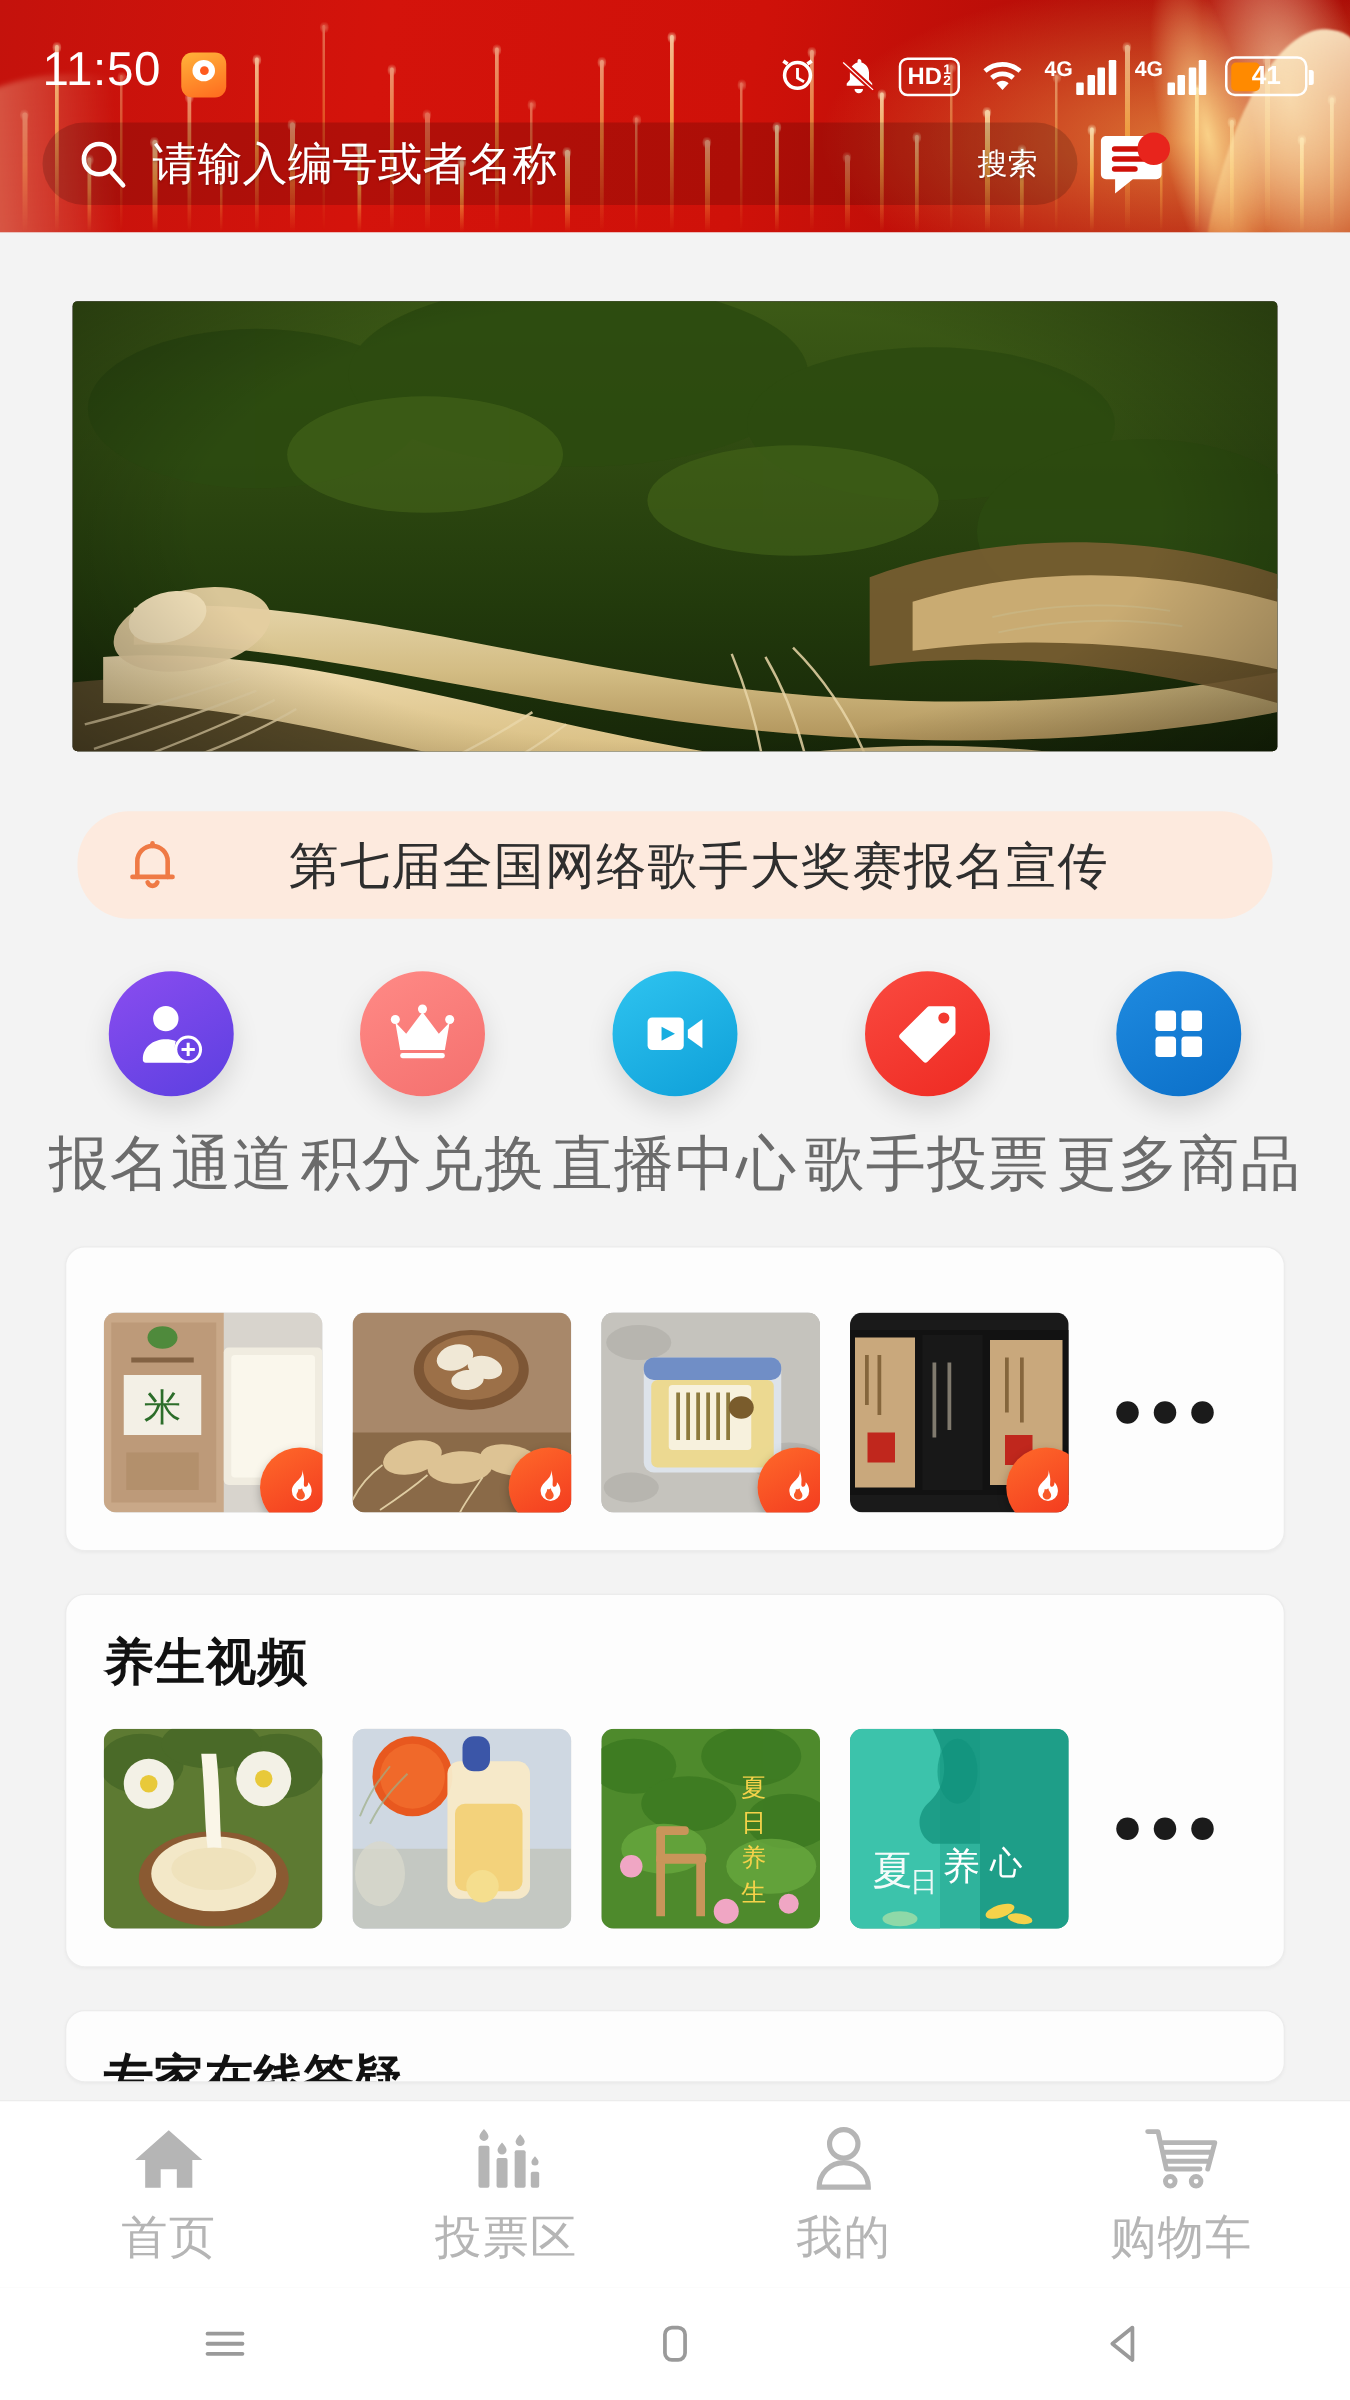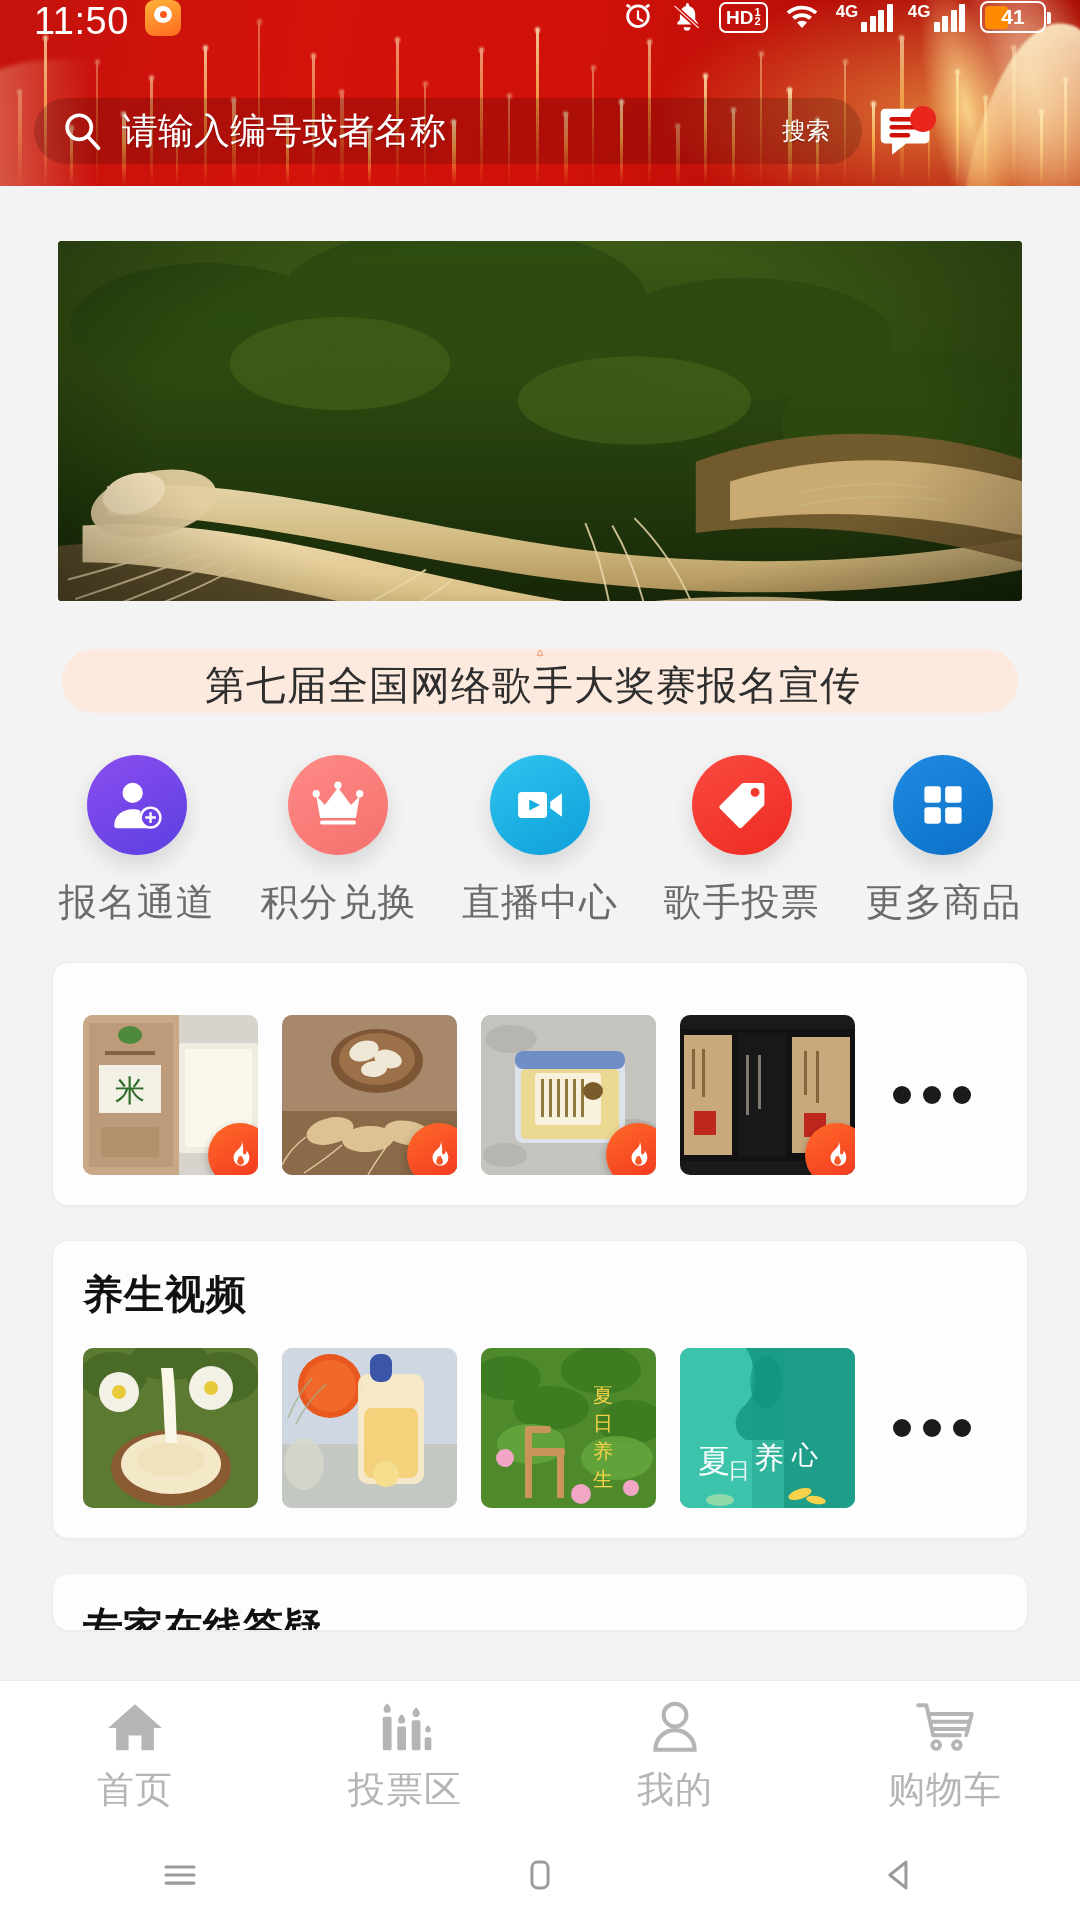--- a/index.html
+++ b/index.html
@@ -41,21 +41,21 @@
   }
   .hdr-leftswirl{
     position:absolute; left:-70px; top:60px; width:230px; height:150px;
     background:linear-gradient(95deg,rgba(255,235,190,.55),rgba(255,170,60,0) 70%);
     border-radius:50%; filter:blur(2px); transform:rotate(-8deg);
   }
 
   
   .statusbar {
     position:absolute; left:0; top:0; width:1080px; height:78px;
-    display:flex; align-items:flex-start; padding:0 34px; color:#fff; z-index:5;
+    display:flex; align-items:flex-end; padding:0 34px; color:#fff; z-index:5;
   }
   .sb-time { font-size:38px; letter-spacing:.5px; font-weight:400; }
   .sb-appicon {
     width:36px; height:36px; margin-left:16px; border-radius:9px;
     background:linear-gradient(160deg,#ffb33a,#ff6a1e);
     position:relative; overflow:hidden; flex:none;
   }
   .sb-appicon::before{
     content:""; position:absolute; left:9px; top:6px; width:18px; height:17px;
     border-radius:50%; background:#fff;
@@ -117,35 +117,35 @@
     position:absolute; left:0; top:186px; width:1080px; height:1494px;
     background:#f3f3f3; overflow:hidden;
   }
   .banner{
     margin:55px 58px 0 58px; height:360px; border-radius:4px; overflow:hidden; position:relative;
     background:#1d1a10;
   }
   .banner-art{ position:absolute; inset:0; }
 
   .notice{
-    margin:48px 62px 0 62px; height:64px; border-radius:41px; background:#fdeade;
-    display:flex; align-items:center; padding:0 34px;flex-direction:column;
+    margin:48px 62px 0 62px; height:86px; border-radius:41px; background:#fdeade;
+    display:flex; align-items:center; padding:0 34px;
   }
   .notice-txt{
     flex:1; text-align:center; font-size:40px; color:#2e2e2e; letter-spacing:1px; padding-right:14px;
   }
 
   
   .quick{ margin:42px 0 0 0; display:flex; padding:0 36px; }
   .qitem{ flex:1; display:flex; flex-direction:column; align-items:center; }
   .qcircle{
     width:100px; height:100px; border-radius:50%; display:flex; align-items:center; justify-content:center;
     box-shadow:0 10px 22px rgba(0,0,0,.12);
   }
-  .qlabel{ margin-top:22px; font-size:38px; color:#6b6b6b; letter-spacing:1px; }
+  .qlabel{ margin-top:22px; font-size:48px; color:#6b6b6b; letter-spacing:1px; }
 
   
   .card{
     margin:34px 52px 0 52px; background:#fdfdfd; border-radius:16px;
     border:1px solid #ececec; padding:26px 30px 30px 30px;
     box-shadow:0 1px 3px rgba(0,0,0,.04);
   }
   .card-title{ font-size:40px; font-weight:700; color:#111; letter-spacing:1px; }
   .thumbs{ display:flex; align-items:center; margin-top:26px; gap:24px; }
   .thumb{

